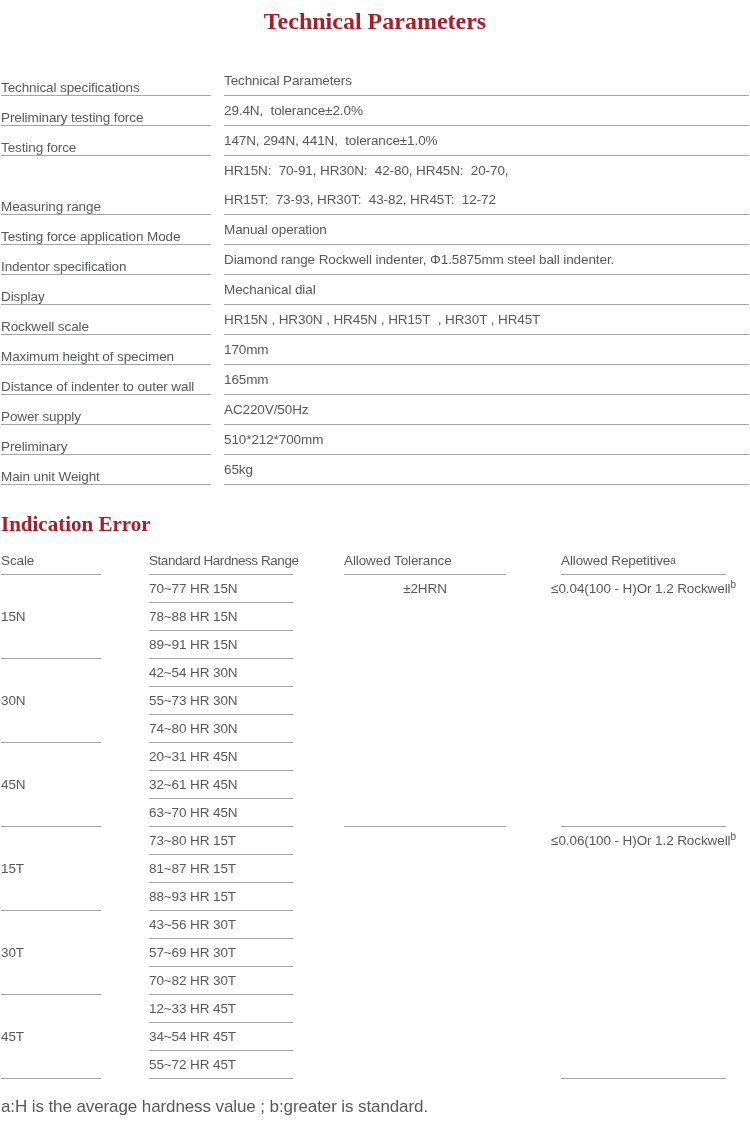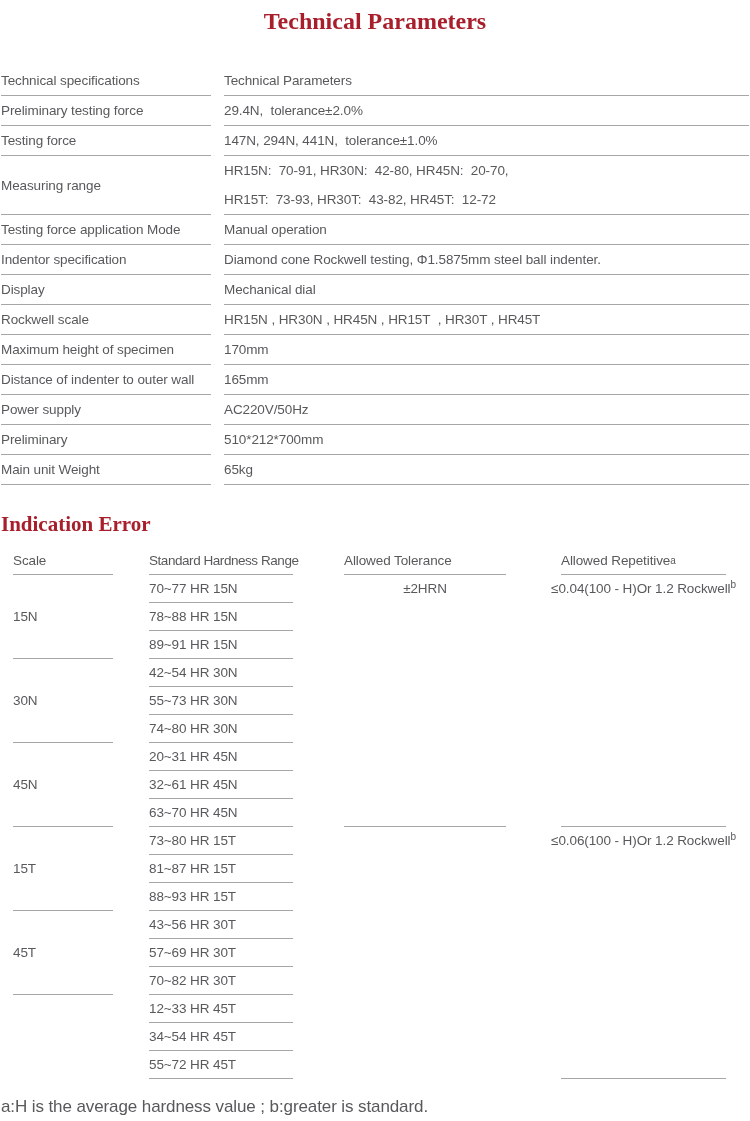--- a/index.html
+++ b/index.html
@@ -36,30 +36,30 @@
     color:var(--accent);
   }
 
   
   .spec-table{margin-top:30px;font-size:13.5px;letter-spacing:-0.1px;}
   .srow{display:flex;align-items:stretch;}
   .scell{
     border-bottom:1px solid var(--line);
     display:flex;flex-direction:column;justify-content:center;
   }
-  .scell.label{width:210px;white-space:nowrap;overflow:visible;}
+  .scell.label{width:210px;white-space:nowrap;overflow:visible;justify-content:flex-end;}
   .sgap{width:13px;}
   .scell.value{flex:1;}
   .vline{height:29px;display:flex;align-items:center;white-space:nowrap;}
   .scell.label span{display:block;}
 
   
   .etable{position:relative;height:532px;margin-top:10px;font-size:13.5px;letter-spacing:-0.1px;}
   .ecol{position:absolute;top:0;}
-  .col-scale{left:12px;width:100px;}     
+  .col-scale{left:0;width:100px;}     
   .col-range{left:148px;width:144px;}
   .col-tolerance{left:343px;width:162px;}
   .col-repetitive{left:560px;width:165px;}
   .ehead{height:28px;display:flex;align-items:center;border-bottom:1px solid var(--line);white-space:nowrap;}
   .ehead.condensed{letter-spacing:-0.45px;}
   .scale-cell{height:84px;display:flex;align-items:center;border-bottom:1px solid var(--line);}
   .range-cell{height:28px;display:flex;align-items:center;border-bottom:1px solid var(--line);white-space:nowrap;}
   .half-cell{height:252px;display:flex;justify-content:center;border-bottom:1px solid var(--line);}
   .half-line{line-height:28px;white-space:nowrap;}
   sup{font-size:10px;line-height:0;}
@@ -126,21 +126,21 @@
           <div class="vline">Manual operation</div>
         </div>
     </div>
 
     <div class="srow">
       <div class="scell label">
           <span>Indentor specification</span>
         </div>
       <div class="sgap"></div>
       <div class="scell value">
-          <div class="vline">Diamond cone Rockwell testing, Φ1.5875mm steel ball indenter.</div>
+          <div class="vline">Diamond range Rockwell indenter, Φ1.5875mm steel ball indenter.</div>
         </div>
     </div>
 
     <div class="srow">
       <div class="scell label">
           <span>Display</span>
         </div>
       <div class="sgap"></div>
       <div class="scell value">
           <div class="vline">Mechanical dial</div>
@@ -212,20 +212,21 @@
   <h2 class="section-title">Indication Error</h2>
 
   <div class="etable">
 
     <div class="ecol col-scale">
       <div class="ehead">Scale</div>
       <div class="scale-cell">15N</div>
       <div class="scale-cell">30N</div>
       <div class="scale-cell">45N</div>
       <div class="scale-cell">15T</div>
+      <div class="scale-cell">30T</div>
       <div class="scale-cell">45T</div>
     </div>
 
     <div class="ecol col-range">
       <div class="ehead condensed">Standard Hardness Range</div>
       <div class="range-cell">70~77 HR 15N</div>
       <div class="range-cell">78~88 HR 15N</div>
       <div class="range-cell">89~91 HR 15N</div>
       <div class="range-cell">42~54 HR 30N</div>
       <div class="range-cell">55~73 HR 30N</div>

